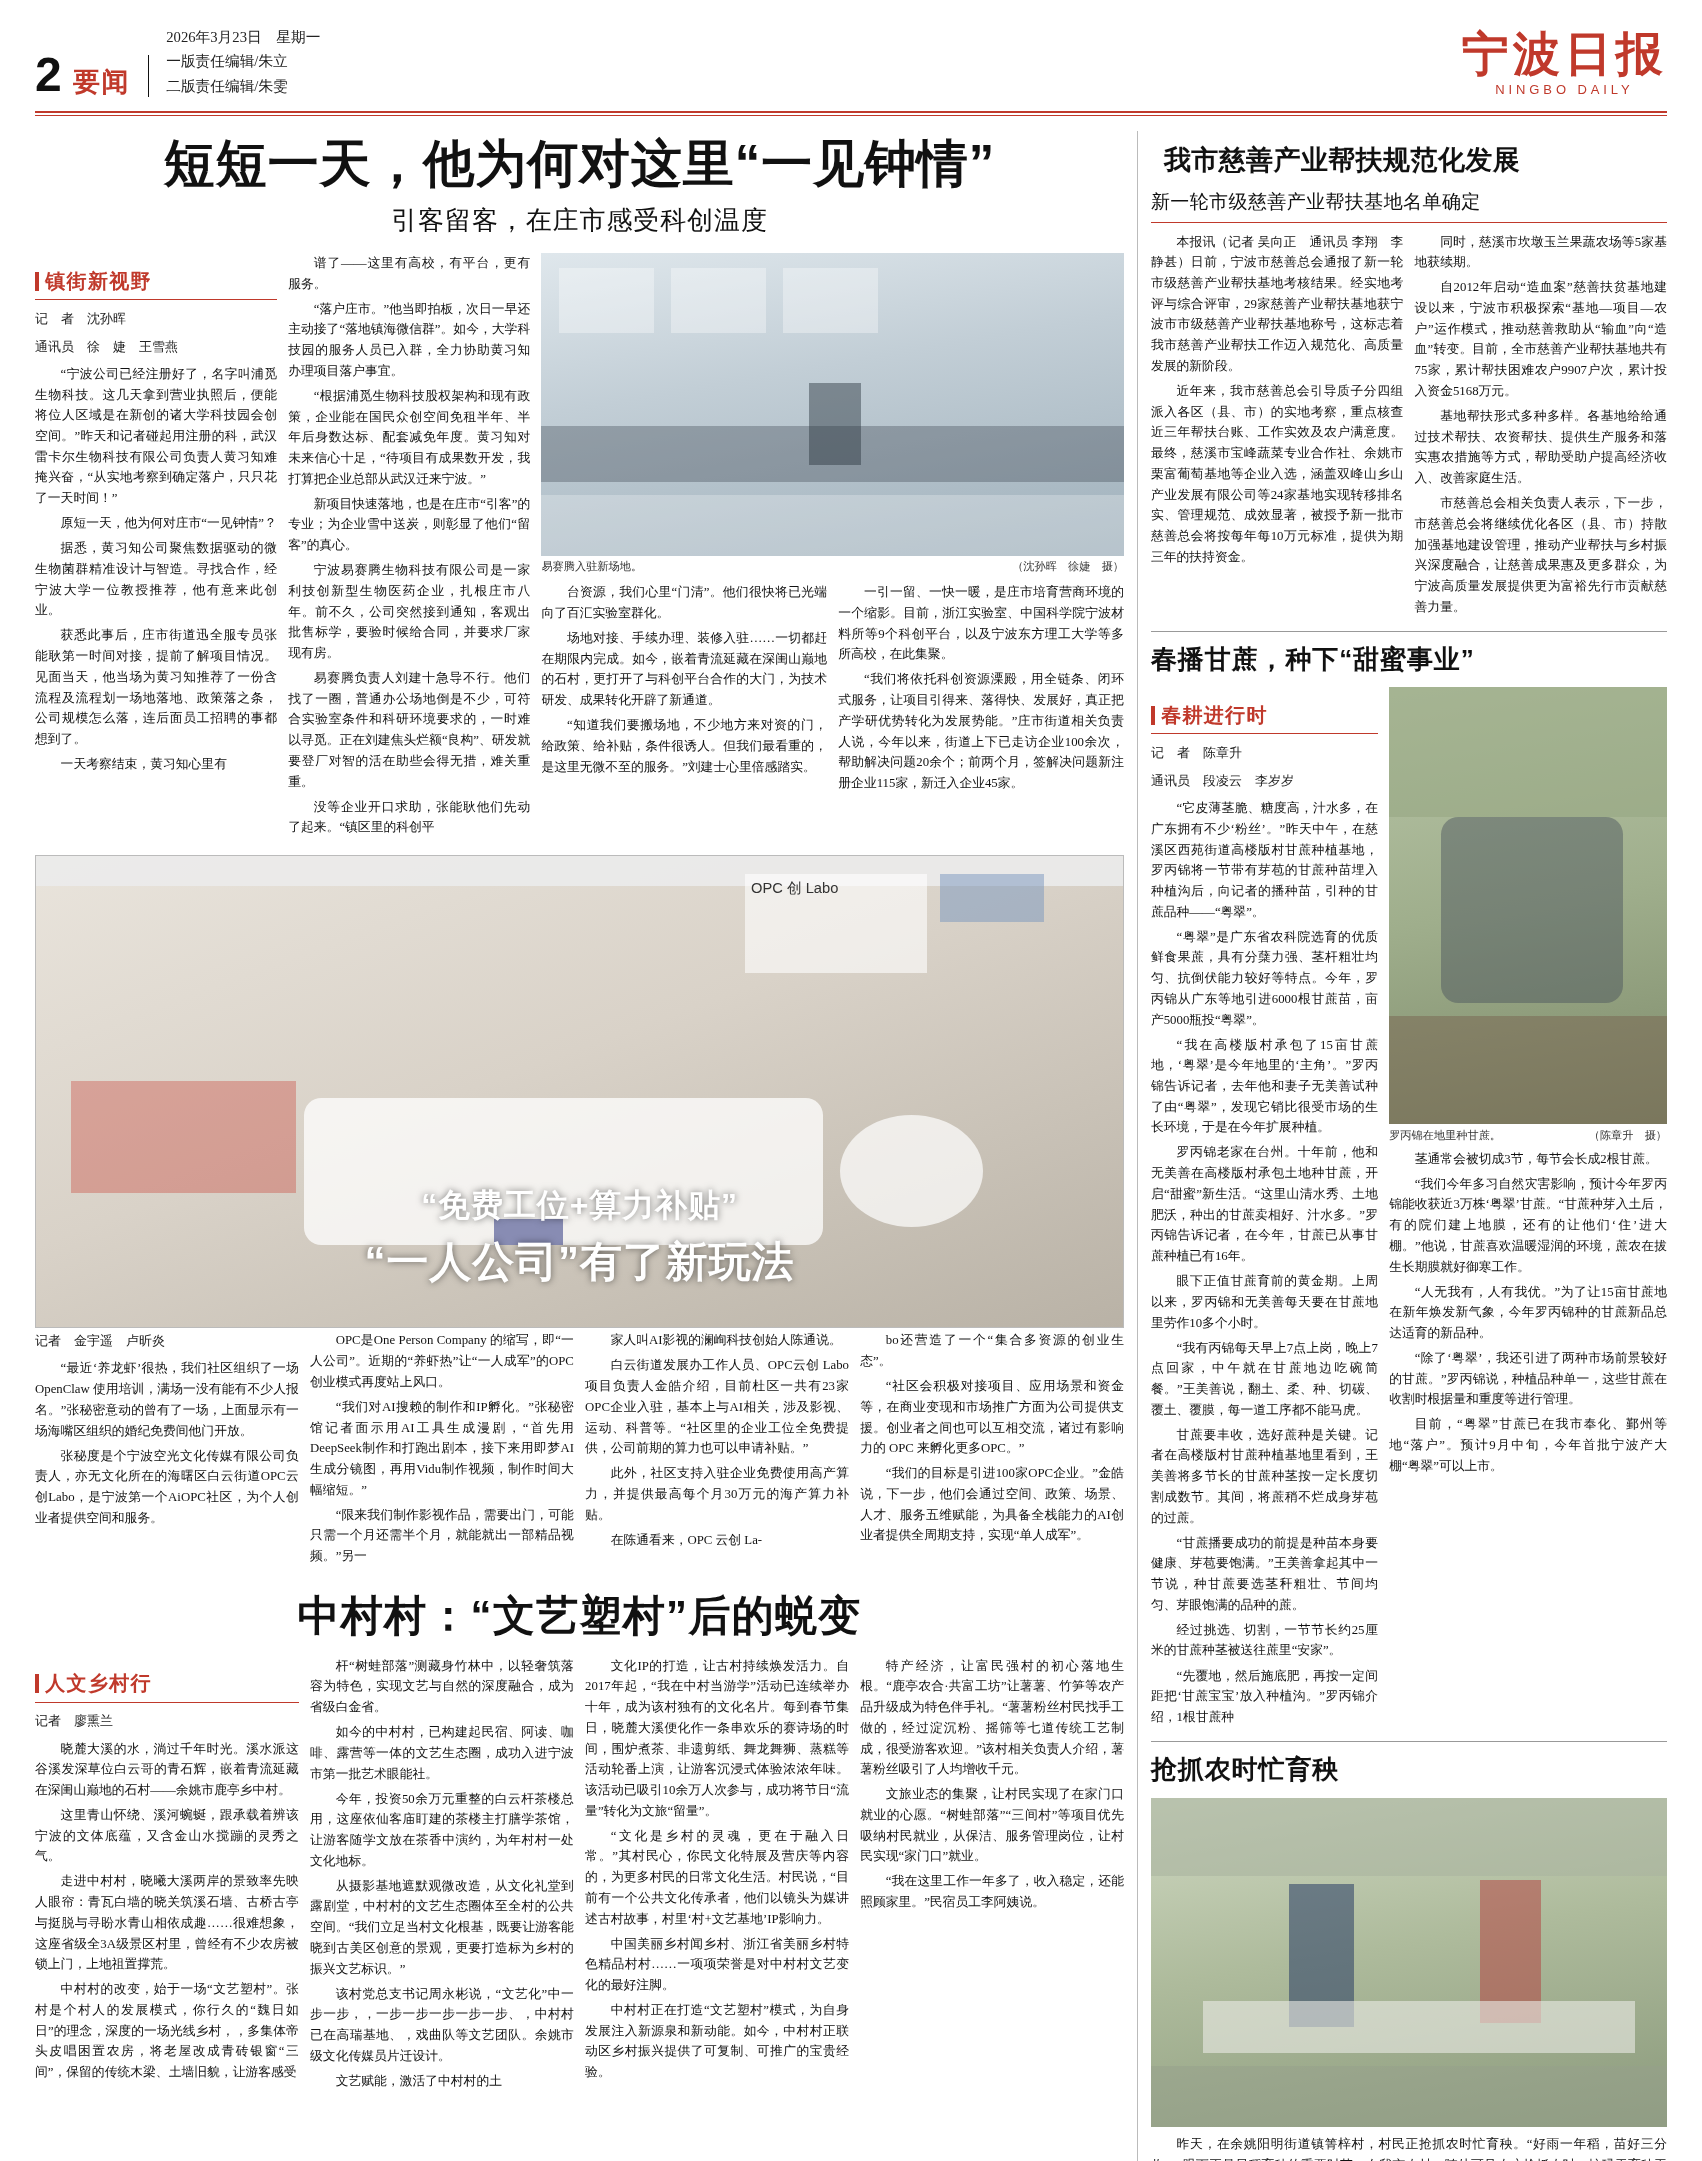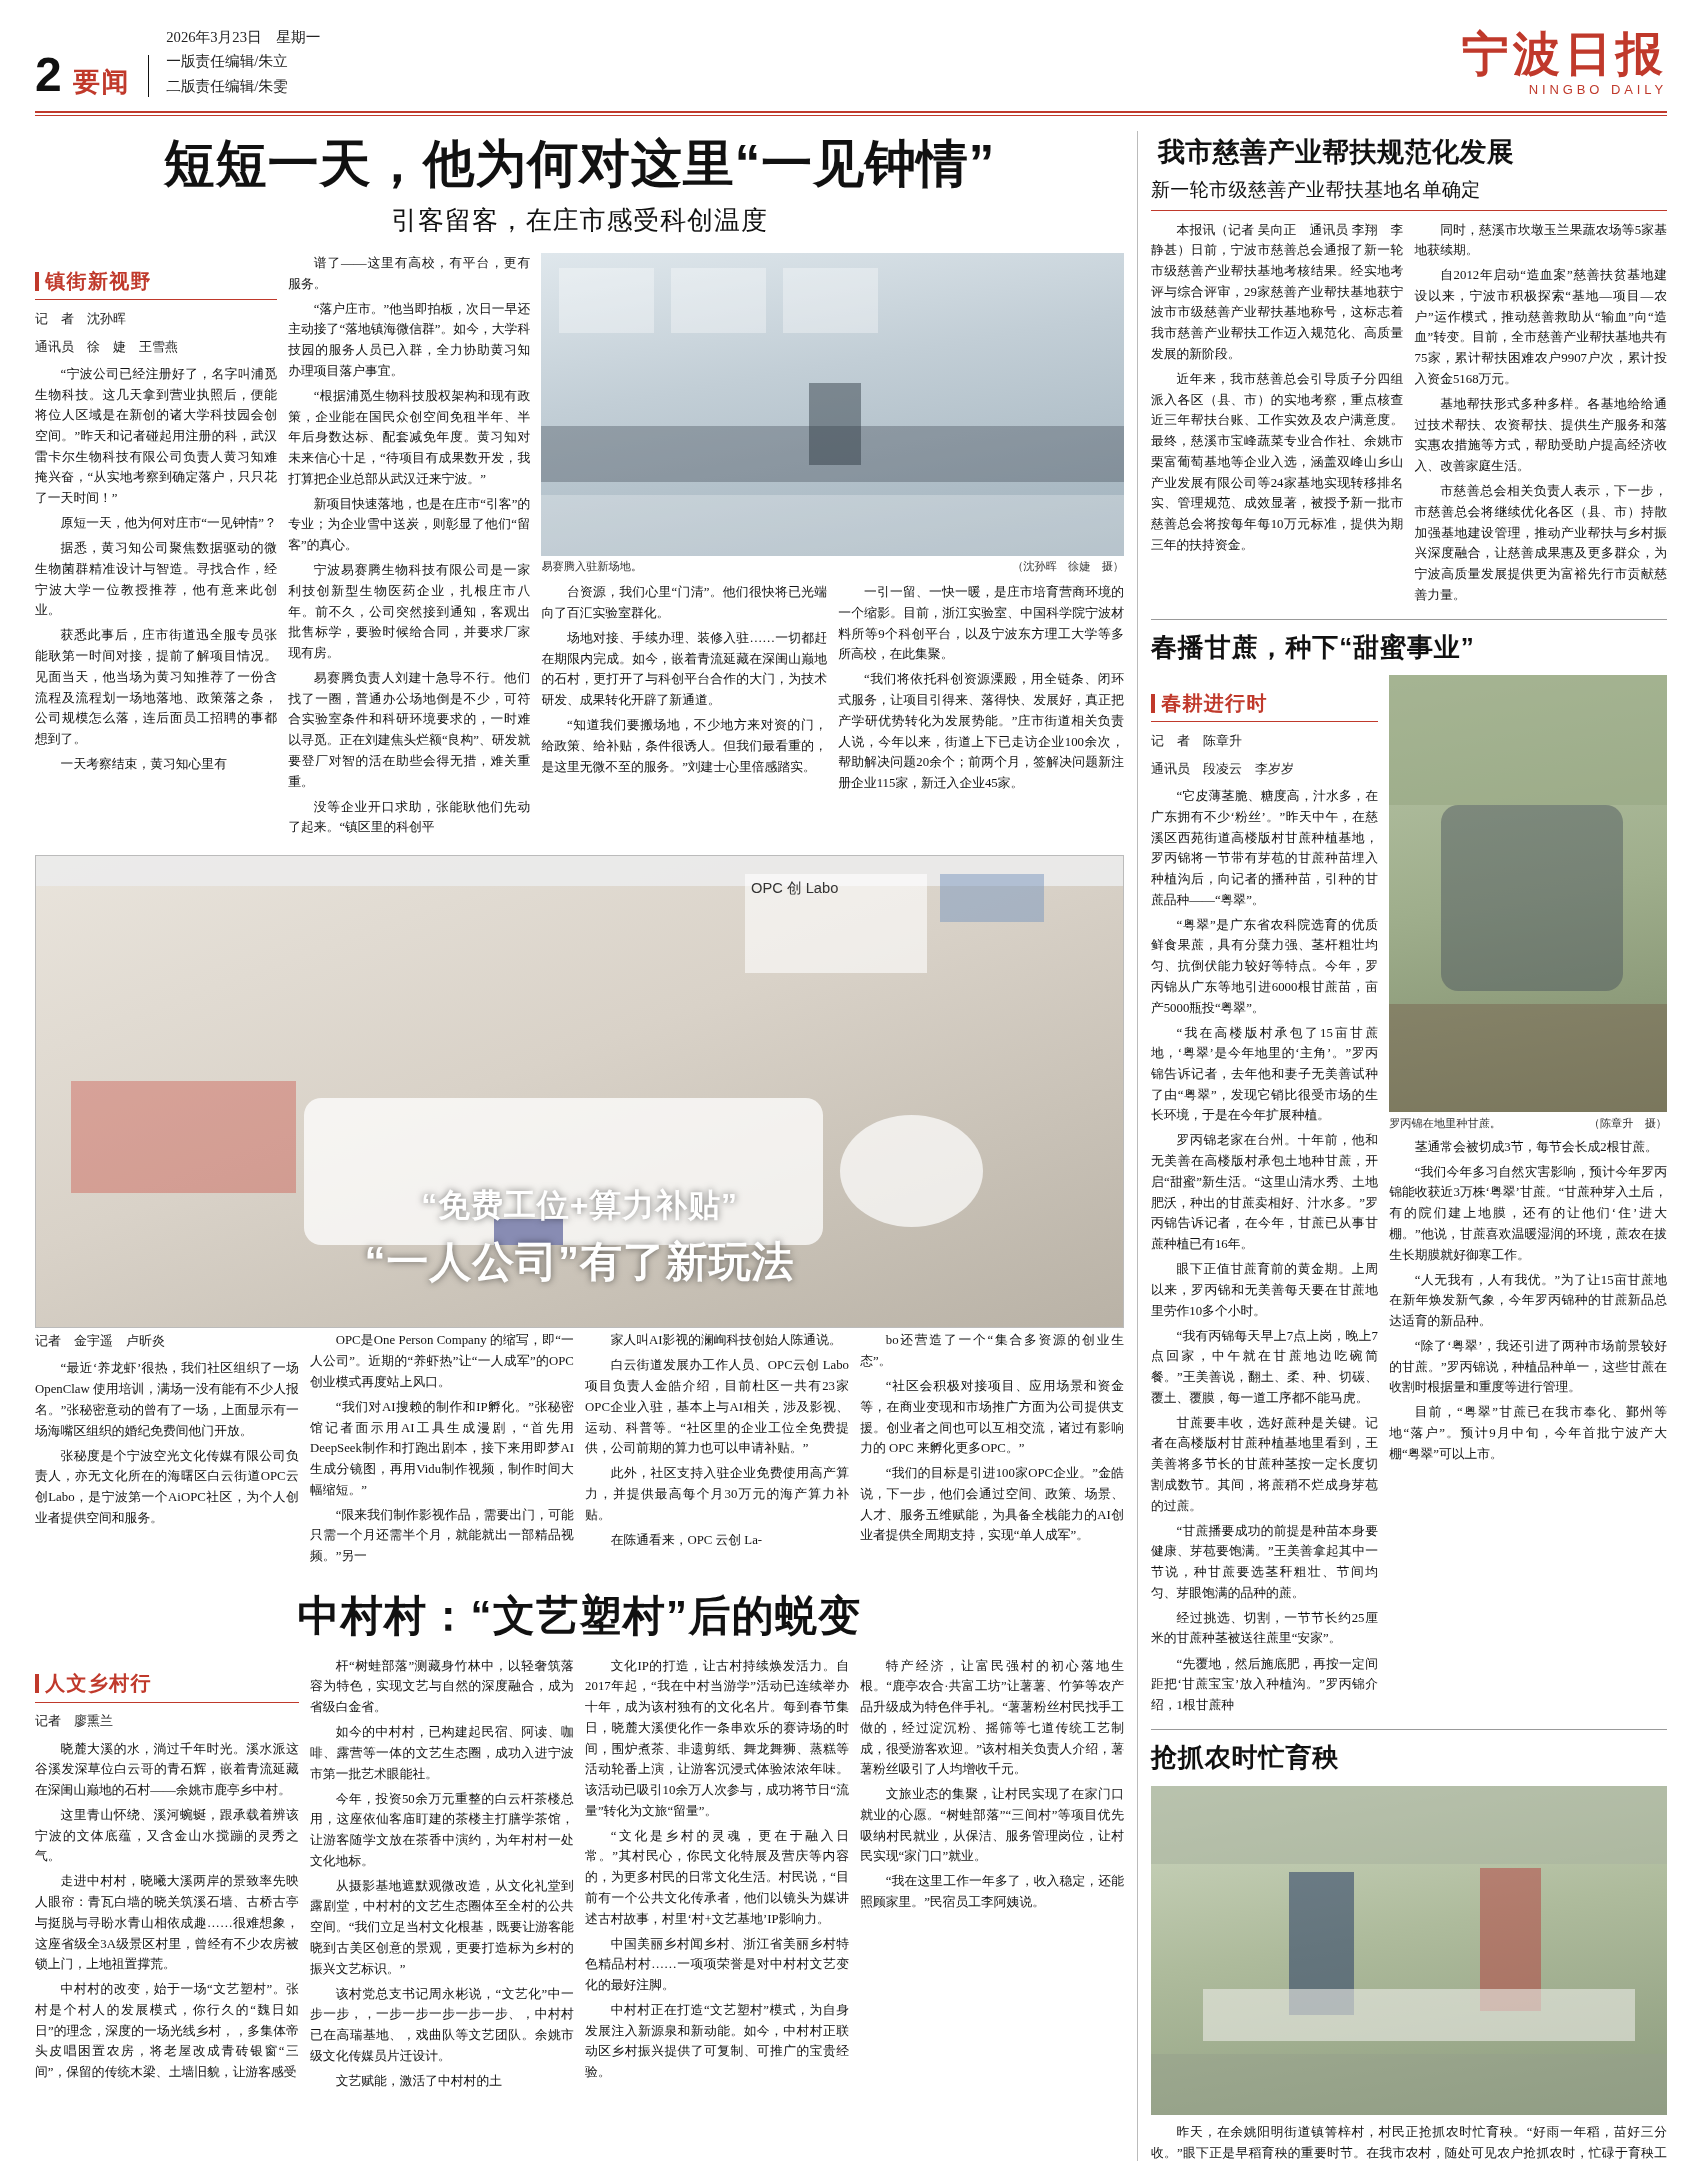--- a/index.html
+++ b/index.html
@@ -6,21 +6,21 @@
   body{font-family:"Liberation Serif", serif;color:#111;}
   .page{width:1702px;height:2643px;position:relative;background:#fff;box-sizing:border-box;padding:0 35px;}
   
   .masthead{display:flex;align-items:flex-end;padding-top:25px;padding-bottom:7.8px;}
   .page-no{font-family:"Liberation Sans",sans-serif;font-size:48px;font-weight:700;color:#111;line-height:1;margin-right:11.2px;}
   .page-sec{font-family:"Liberation Sans",sans-serif;font-size:27px;font-weight:700;color:#c0392b;letter-spacing:1.7px;line-height:1;padding-bottom:2.6px;}
   .mast-divider{width:1.3px;background:#111;height:42px;margin:0 17.3px 1.7px 17.3px;}
   .mast-meta{font-size:14.7px;line-height:1.65;color:#222;padding-bottom:0.9px;}
   .mast-right{margin-left:auto;text-align:right;padding-bottom:1.7px;}
   .logo-cn{font-family:"Liberation Serif",serif;font-size:47px;font-weight:700;color:#c0392b;letter-spacing:4.3px;line-height:1;}
-  .logo-en{font-family:"Liberation Sans",sans-serif;font-size:13px;letter-spacing:3.9px;color:#c0392b;margin-top:4.3px;}
+  .logo-en{font-family:"Liberation Sans",sans-serif;font-size:13px;letter-spacing:3.9px;color:#c0392b;margin-top:4.3px;text-align:center;}
   .rule-thick{border-top:2.6px solid #c0392b;margin-top:4.3px;}
   .rule-thin{border-top:0.9px solid #c0392b;margin-top:2.2px;}
   
   .body-wrap{display:flex;margin-top:14.7px;}
   .left-col{width:1089px;}
   .vsep{width:0.9px;background:#bbb;margin:0 13px;}
   .right-col{flex:1;}
   
   .head1{font-family:"Liberation Sans",sans-serif;font-size:51px;font-weight:700;letter-spacing:0.9px;text-align:center;line-height:1.12;margin:4.3px 0 0 0;}
   .subhead1{font-family:"Liberation Serif",serif;font-size:26px;text-align:center;margin-top:11.2px;letter-spacing:0.9px;}
@@ -39,21 +39,21 @@
   .ph-lab{background:linear-gradient(170deg,#dfe7ec 0%,#c2ced6 40%,#9fb0bb 100%);}
   .ph-office{background:linear-gradient(160deg,#e9e4dc 0%,#d9d2c8 45%,#b9b2a6 100%);}
   .ph-field{background:linear-gradient(170deg,#b9c6a8 0%,#9fae8c 50%,#7d8a6a 100%);}
   .ph-paddy{background:linear-gradient(170deg,#cfd8c2 0%,#aebb9c 45%,#8b9a7c 100%);}
   
   .overlay{position:absolute;left:0;right:0;bottom:37px;text-align:center;}
   .ov1{font-family:"Liberation Sans",sans-serif;font-size:32px;font-weight:700;color:#fff;text-shadow:0 0 7.8px rgba(0,0,0,.55);letter-spacing:0.9px;margin-top:40px;}
   .ov2{font-family:"Liberation Sans",sans-serif;font-size:42px;font-weight:700;color:#fff;text-shadow:0 0 7.8px rgba(0,0,0,.55);letter-spacing:0.9px;margin-top:6px;}
   .head2{font-family:"Liberation Sans",sans-serif;font-size:42px;font-weight:700;text-align:center;letter-spacing:1.3px;margin:17.3px 0 2.6px 0;}
   
-  .rhead{font-family:Liberation Mono, monospace;font-size:27px;font-weight:700;letter-spacing:0.4px;line-height:1.2;margin:7px;}
+  .rhead{font-family:Liberation Serif, serif;font-size:27px;font-weight:700;letter-spacing:0.4px;line-height:1.2;margin:13px;}
   .rsub{font-family:"Liberation Serif",serif;font-size:19px;margin-top:7px;letter-spacing:0.4px;}
   .rhead2{font-family:"Liberation Sans",sans-serif;font-size:26px;font-weight:700;letter-spacing:0.9px;margin:0;}
   .thin-rule{border-top:0.9px solid #999;margin:9.5px 0;}
   .hr-red{border-top:1.3px solid #c0392b;margin:7px 0 8.6px 0;}
   
   .slab{position:absolute;background:rgba(255,255,255,.35);}
   .dark{position:absolute;background:rgba(60,70,80,.35);}
 </style>
 </head>
 <body>

